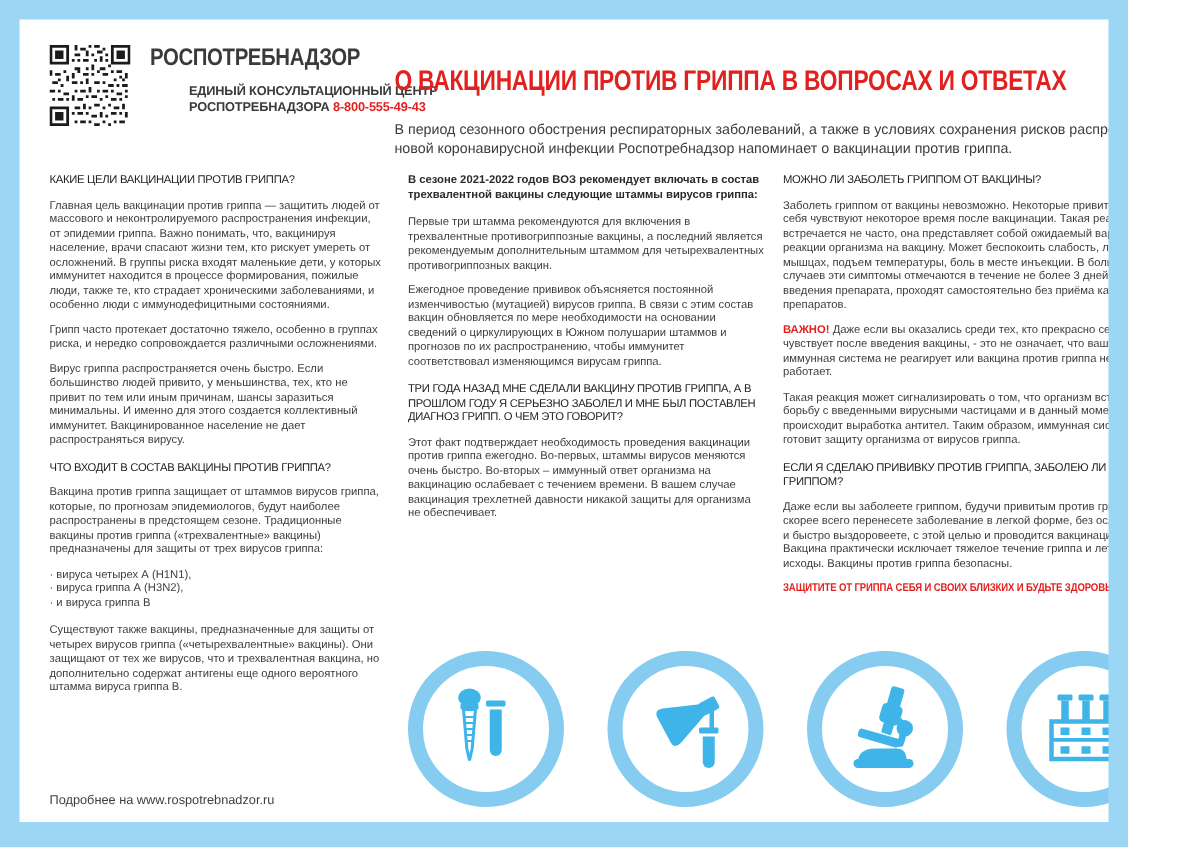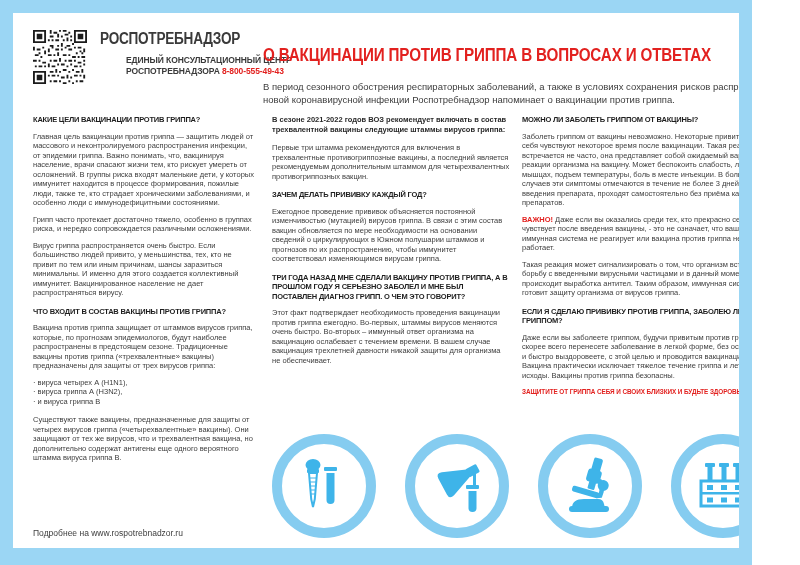--- a/index.html
+++ b/index.html
@@ -24,21 +24,21 @@
   .org-sub{margin-top:7px;font-size:8.5px;font-weight:bold;color:#3a3a3a;line-height:11px;letter-spacing:-0.1px;white-space:nowrap;padding-left:26px;}
   .phone{color:var(--accent-red);}
   .title{position:absolute;left:263px;top:44px;font-size:19px;font-weight:bold;color:var(--accent-red);white-space:nowrap;letter-spacing:-0.2px;transform:scaleX(.8);transform-origin:left top;}
   .subtitle{position:absolute;left:263px;top:80px;width:532px;font-size:9.5px;line-height:13px;color:var(--text-dark);}
 
   
   .col{position:absolute;top:115px;font-size:7.5px;line-height:9.5px;color:var(--text-dark);}
   .col-1{left:33px;width:223px;}
   .col-2{left:272px;width:238px;}
   .col-3{left:522px;width:252px;}
-  .col h3{font-size:7.5px;line-height:9.5px;font-weight:bold;color:var(--heading-dark);letter-spacing:-0.2px;margin:9px 0 7px;}
+  .col h3{font-size:7.5px;line-height:9.5px;font-weight:normal;color:var(--heading-dark);letter-spacing:-0.2px;margin:9px 0 7px;}
   .col > :first-child{margin-top:0;}
   .col p{margin:0 0 7px;}
   .col ul{list-style:none;margin:0 0 7px;}
   .col .gap-top{margin-top:9px;}
   .p-bold{font-weight:bold;color:#2a2a2a;}
   .red{color:var(--accent-red);font-weight:bold;}
   .closing{font-size:7.5px;font-weight:bold;color:var(--accent-red);white-space:nowrap;letter-spacing:-0.1px;transform:scaleX(.85);transform-origin:left top;margin-top:3px;}
 
   
   .icons{position:absolute;left:272px;top:432px;width:503px;height:108px;display:flex;justify-content:space-between;align-items:center;}
@@ -85,21 +85,20 @@
       <li>· вируса четырех А (H1N1),</li>
       <li>· вируса гриппа А (H3N2),</li>
       <li>· и вируса гриппа В</li>
     </ul>
     <p class="gap-top">Существуют также вакцины, предназначенные для защиты от четырех вирусов гриппа («четырехвалентные» вакцины). Они защищают от тех же вирусов, что и трехвалентная вакцина, но дополнительно содержат антигены еще одного вероятного штамма вируса гриппа В.</p>
   </div>
 
   <div class="col col-2">
     <p class="p-bold">В сезоне 2021-2022 годов ВОЗ рекомендует включать в состав трехвалентной вакцины следующие штаммы вирусов гриппа:</p>
     <p class="gap-top">Первые три штамма рекомендуются для включения в трехвалентные противогриппозные вакцины, а последний является рекомендуемым дополнительным штаммом для четырехвалентных противогриппозных вакцин.</p>
-    <h3>ЗАЧЕМ ДЕЛАТЬ ПРИВИВКУ КАЖДЫЙ ГОД?</h3>
     <p>Ежегодное проведение прививок объясняется постоянной изменчивостью (мутацией) вирусов гриппа. В связи с этим состав вакцин обновляется по мере необходимости на основании сведений о циркулирующих в Южном полушарии штаммов и прогнозов по их распространению, чтобы иммунитет соответствовал изменяющимся вирусам гриппа.</p>
     <h3>ТРИ ГОДА НАЗАД МНЕ СДЕЛАЛИ ВАКЦИНУ ПРОТИВ ГРИППА, А В ПРОШЛОМ ГОДУ Я СЕРЬЕЗНО ЗАБОЛЕЛ И МНЕ БЫЛ ПОСТАВЛЕН ДИАГНОЗ ГРИПП. О ЧЕМ ЭТО ГОВОРИТ?</h3>
     <p>Этот факт подтверждает необходимость проведения вакцинации против гриппа ежегодно. Во-первых, штаммы вирусов меняются очень быстро. Во-вторых – иммунный ответ организма на вакцинацию ослабевает с течением времени. В вашем случае вакцинация трехлетней давности никакой защиты для организма не обеспечивает.</p>
   </div>
 
   <div class="col col-3">
     <h3>МОЖНО ЛИ ЗАБОЛЕТЬ ГРИППОМ ОТ ВАКЦИНЫ?</h3>
     <p>Заболеть гриппом от вакцины невозможно. Некоторые привитые плохо себя чувствуют некоторое время после вакцинации. Такая реакция встречается не часто, она представляет собой ожидаемый вариант реакции организма на вакцину. Может беспокоить слабость, ломота в мышцах, подъем температуры, боль в месте инъекции. В большинстве случаев эти симптомы отмечаются в течение не более 3 дней после введения препарата, проходят самостоятельно без приёма каких-либо препаратов.</p>
     <p>
       <span class="red">ВАЖНО!</span>

